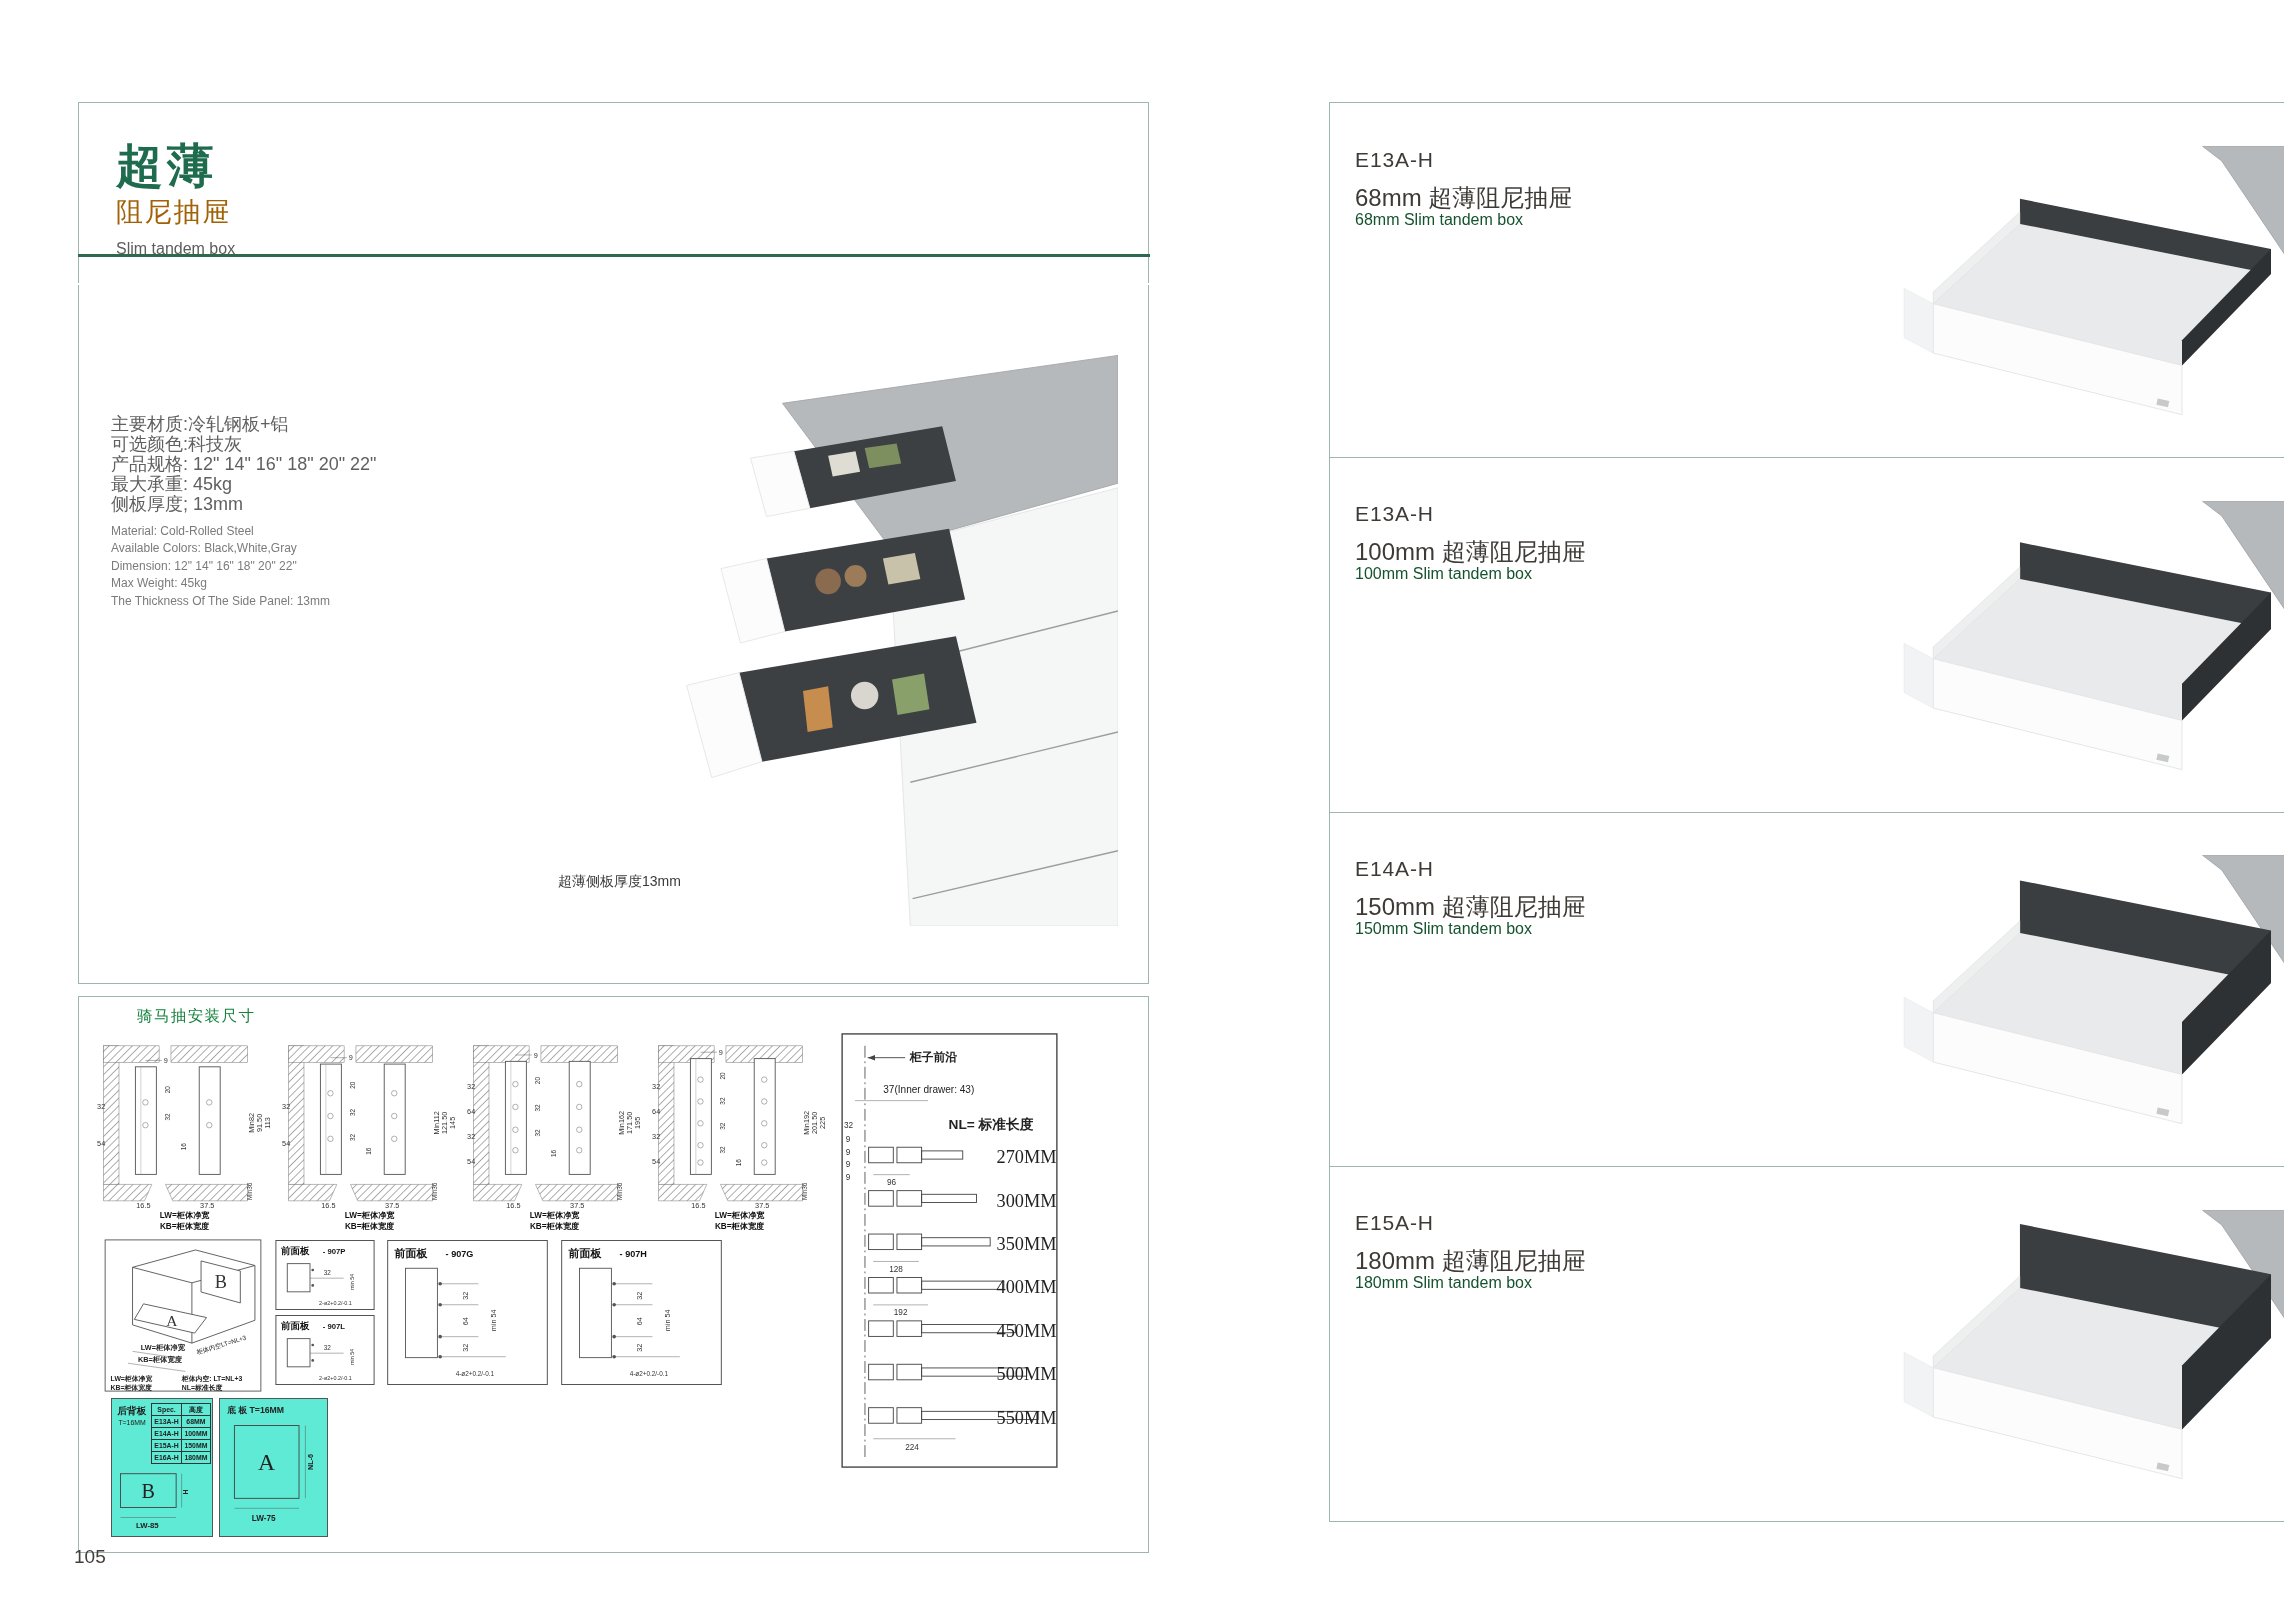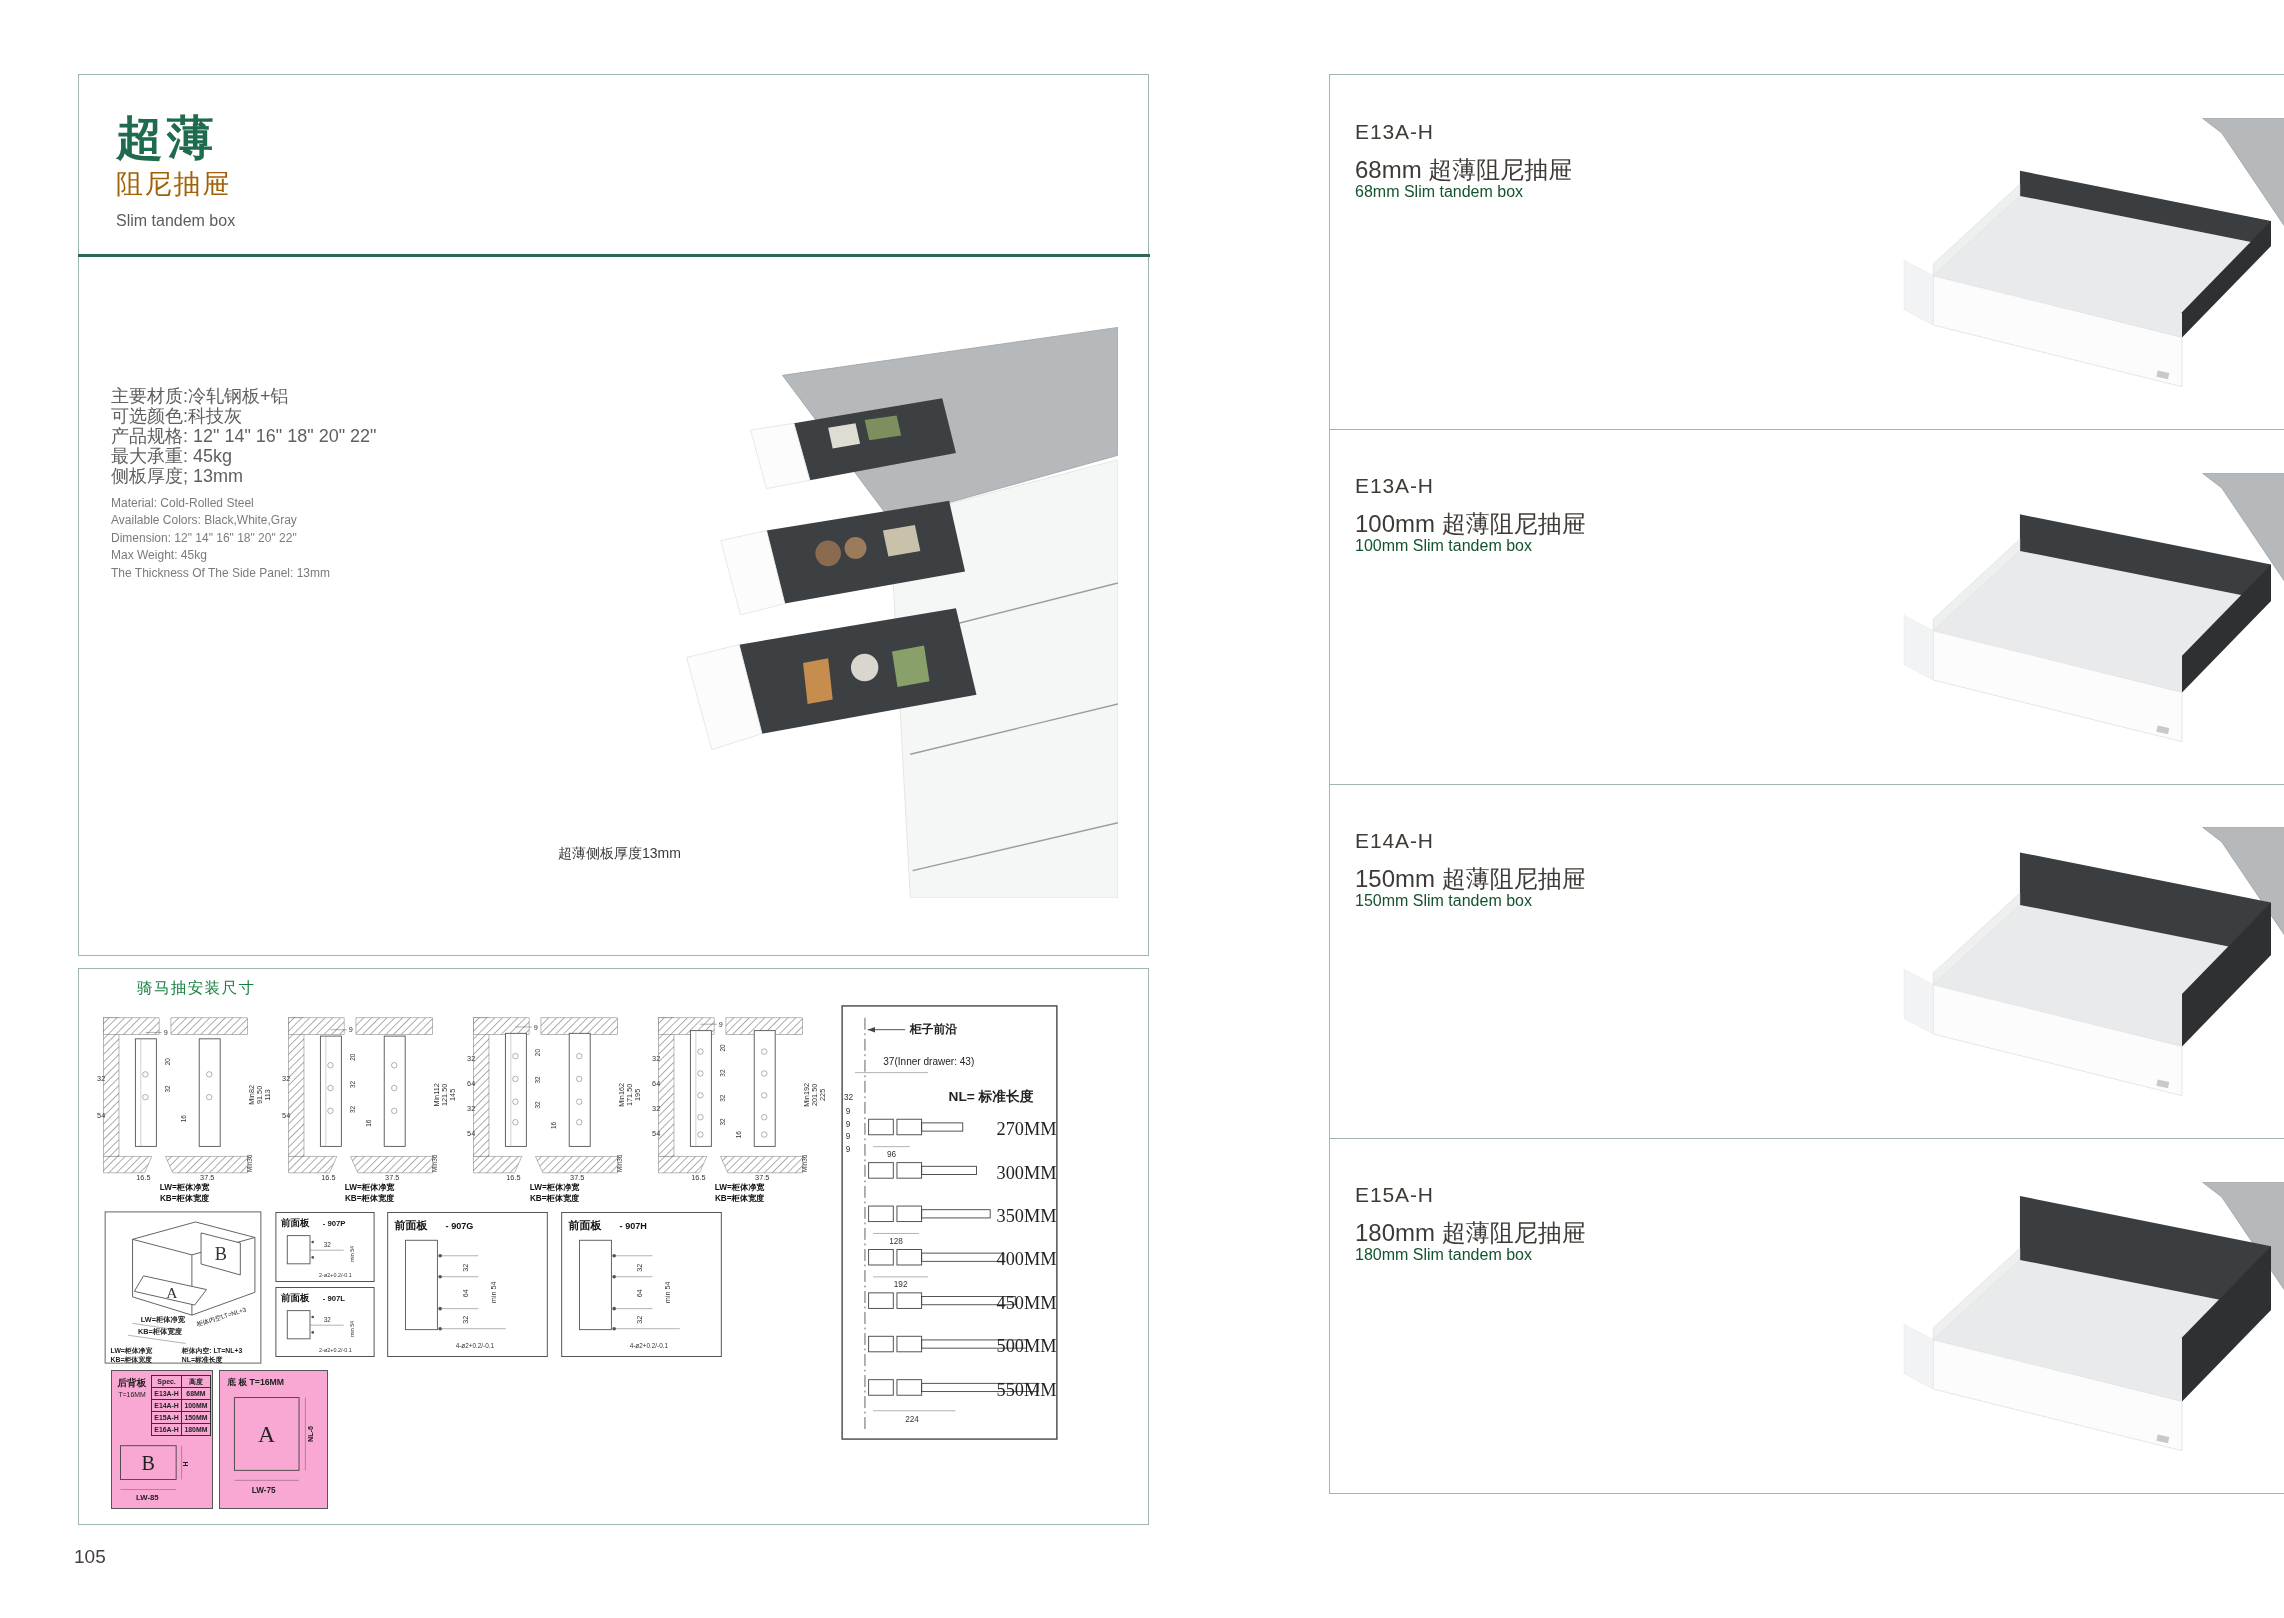--- a/index.html
+++ b/index.html
@@ -1,32 +1,32 @@
 <!DOCTYPE html>
 <html style="font-size:7.3px"><head>
 <meta charset="utf-8">
 <style>
   html,body{margin:0;padding:0;background:#fff;}
   .canvas{position:relative;width:2482px;height:1618px;background:#fff;
           font-family:"Liberation Sans",sans-serif;color:#4a4a4a;overflow:hidden;}
   .abs{position:absolute;}
-  .box{position:absolute;border:1.4px solid #9fb7ab;background:#fff;}
+  .box{position:absolute;border:1.4px solid #9fb7ab;background:#fff;margin-top:28px;}
   svg{font-family:"Liberation Sans",sans-serif;display:block;}
   .serif{font-family:"Liberation Serif",serif;}
 
   
   .title-cn{position:absolute;left:37px;top:32px;font-size:47px;font-weight:bold;color:#1e6b4e;letter-spacing:3.7px;}
   .title-sub{position:absolute;left:37px;top:91px;font-size:27px;color:#a16207;letter-spacing:1.8px;font-family:Liberation Serif, serif;}
   .title-en{position:absolute;left:37px;top:137px;font-size:16px;color:#5c5c5c;}
   .divider{position:absolute;left:78px;top:254px;width:1072px;height:2.7px;background:#2c6a4f;}
   .spec-cn{position:absolute;left:32px;top:129px;font-size:18px;line-height:20px;color:#606060;}
   .spec-en{position:absolute;left:32px;top:238px;font-size:12px;line-height:17.4px;color:#7b7b7b;}
   .img-caption{position:absolute;left:22px;top:529px;font-size:14px;color:#3a3a3a;}
   .draw-title{position:absolute;left:58px;top:9px;font-size:15.5px;color:#15803d;letter-spacing:1.4px;}
-  .subbox{position:absolute;border:0.9px solid #555;background:#f9a8d4;}
+  .subbox{position:absolute;border:0.9px solid #555;background:#5eead4;}
   .bp-title{position:absolute;left:5.5px;top:5.5px;font-size:9.6px;font-weight:bold;color:#222;}
   .bp-t{position:absolute;left:6.4px;top:20px;font-size:6.9px;color:#222;}
   .spec-table{position:absolute;left:39px;top:3.7px;border-collapse:collapse;}
   .spec-table td{border:0.9px solid #333;font-size:6.9px;font-weight:bold;color:#222;
                  padding:0.9px 2.3px;text-align:center;height:9px;}
   .btm-title{position:absolute;left:7.3px;top:6.4px;font-size:8.7px;font-weight:bold;color:#222;text-align:right;}
 
   
   .rsec-code{position:absolute;left:25px;font-size:21px;color:#3e3a36;letter-spacing:0.9px;}
   .rsec-cn{position:absolute;left:25px;font-size:24px;color:#3e3a36;}

